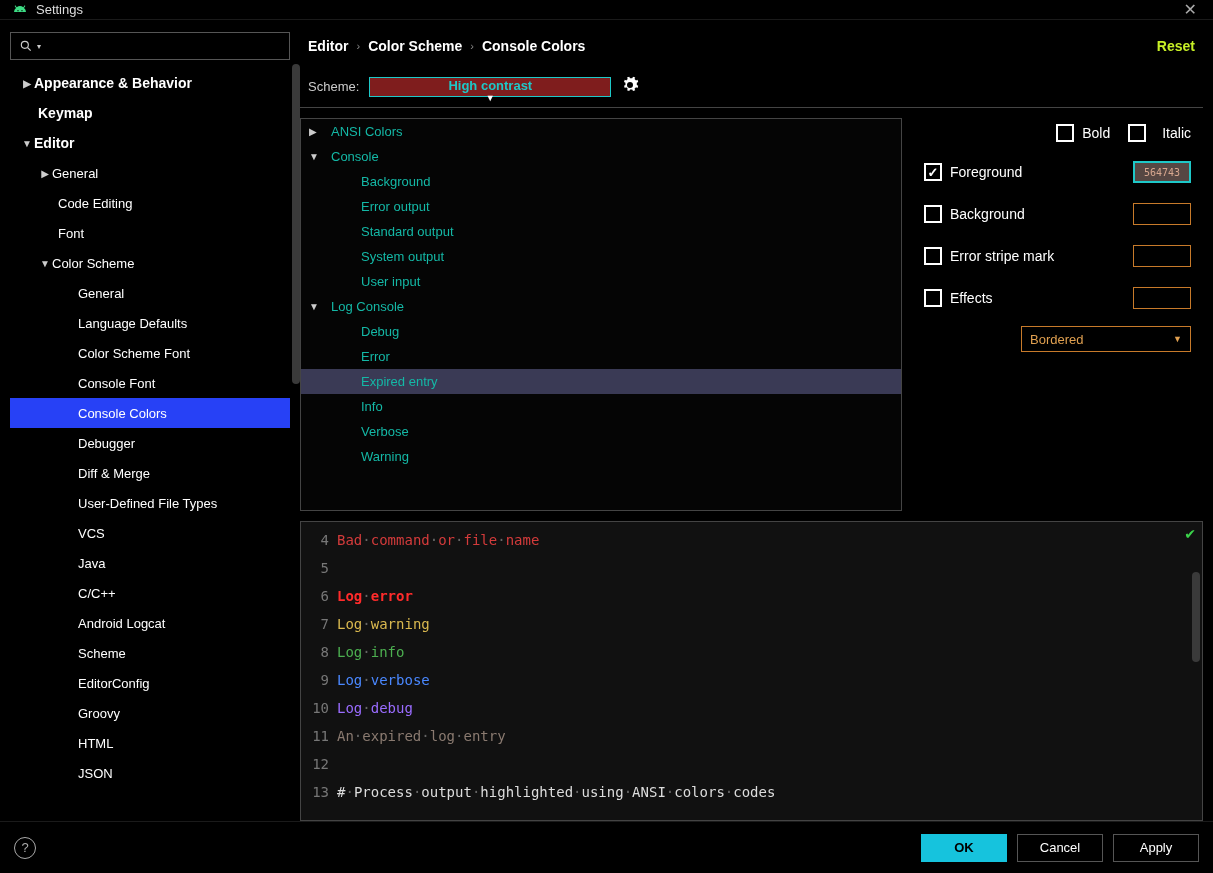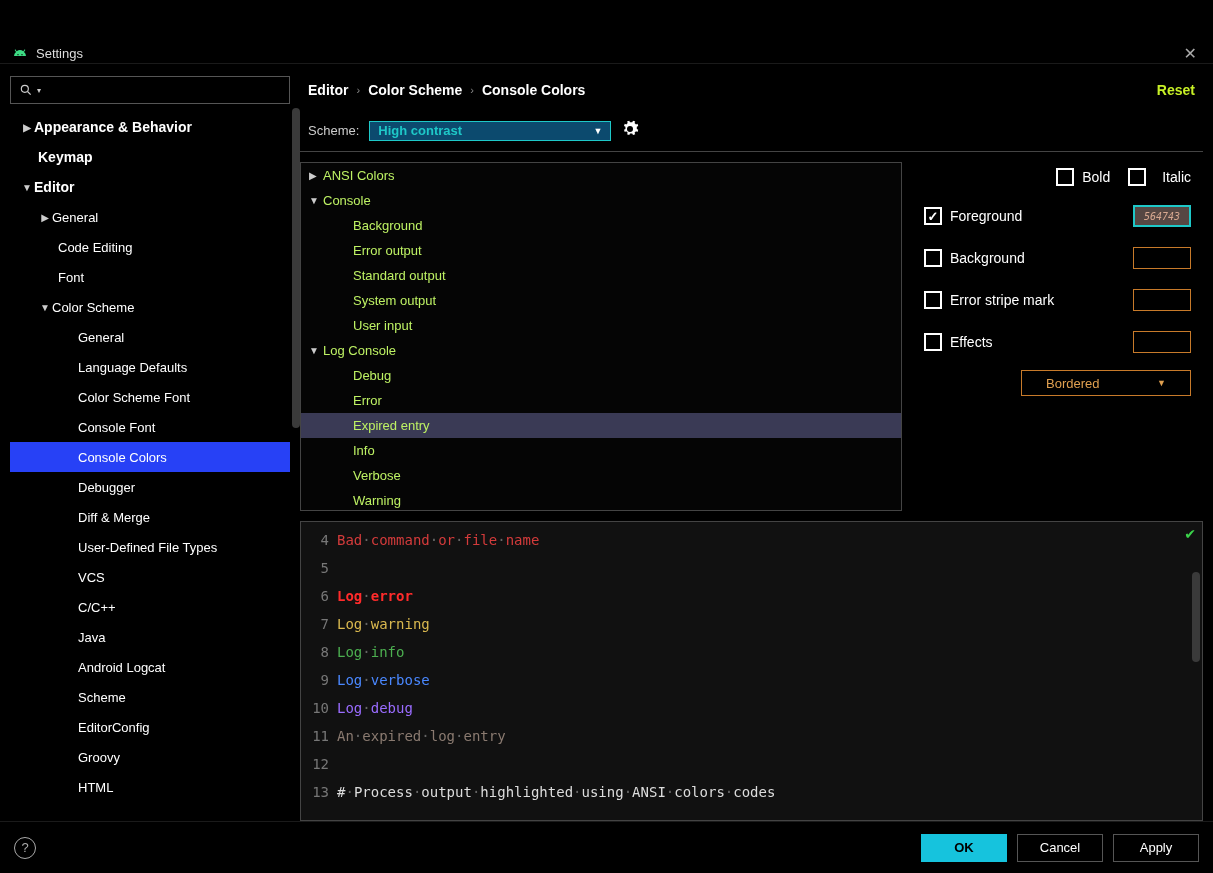--- a/index.html
+++ b/index.html
@@ -13,21 +13,20 @@
   overflow: hidden;
   display: flex;
   flex-direction: column;
 }
 .titlebar {
   height: 20px;
   display: flex;
   align-items: center;
   padding: 0 12px;
   border-bottom: 1px solid #1a1a1a;
-  margin-top: 44px;
 }
 .titlebar .logo {
   width: 16px; height: 16px; margin-right: 8px;
   display: flex; align-items: center;
 }
 .titlebar .title { color: #ddd; font-size: 13px; }
 .titlebar .spacer { flex: 1; }
 .close-x { color: #aaa; font-size: 16px; cursor: pointer; padding: 4px; }
 .main {
   flex: 1;
@@ -110,29 +109,30 @@
 .scheme-row {
   display: flex;
   align-items: center;
   gap: 10px;
   padding: 12px 8px 10px 8px;
   border-bottom: 1px solid #444;
 }
 .scheme-row .lbl { color: #ccc; }
 .scheme-select {
   border: 1px solid #1ec8c8;
-  background: #0c4a6e;
+  background: #7f1d1d;
   color: #1ec8c8;
   height: 20px;
   width: 242px;
   display: flex;
   align-items: center;
   padding: 0 8px;
   font-weight: 700;
   justify-content: space-between;
+  flex-direction: column;
 }
 .scheme-select .dd { color: #fff; font-size: 9px; }
 .gear-icon { color: #fff; cursor: pointer; }
 .detail {
   flex: 1;
   display: flex;
   gap: 12px;
   padding: 10px 0 0 0;
   overflow: hidden;
 }
@@ -145,21 +145,21 @@
 }
 .attr-item {
   display: flex;
   align-items: center;
   height: 25px;
   padding-left: 8px;
   cursor: pointer;
 }
 .attr-item.selected { background: #3a3a55; }
 .attr-item .arrow { width: 14px; font-size: 10px; color: #ccc; }
-.attr-item .label { color: #bef264; }
+.attr-item .label { color: #14b8a6; margin-left: 8px; }
 .ap1 { padding-left: 8px; }
 .ap3 { padding-left: 52px; }
 .props {
   flex: 1;
   padding: 6px 12px 0 10px;
 }
 .props-top {
   display: flex; justify-content: flex-end; gap: 18px; margin-bottom: 16px;
 }
 .chk-row {
@@ -175,25 +175,25 @@
 .chkbox.checked::after {
   content: "✓"; color: #fff; font-size: 13px; font-weight: 700; line-height: 1;
 }
 .chk-label { color: #fff; font-size: 14px; }
 .swatch {
   width: 58px; height: 22px; border: 1px solid #c77a2a;
   background: #000; cursor: pointer;
 }
 .swatch.active { border: 2px solid #1ec8c8; }
 .swatch.fg { display: flex; align-items: center; justify-content: center; }
-.swatch.fg .hex { font-family: monospace; font-size: 10px; color: #d8a890; font-style: italic; }
+.swatch.fg .hex { font-family: monospace; font-size: 10px; color: #d8a890; }
 .effects-select {
   width: 170px; height: 26px; border: 1px solid #c77a2a;
   display: flex; align-items: center; justify-content: space-between;
-  padding: 0 24px; color: #e0a050; cursor: pointer; margin-left: auto;
+  padding: 0 8px; color: #e0a050; cursor: pointer; margin-left: auto;
   margin-top: 6px;
 }
 .effects-select .dd { color: #e0a050; font-size: 9px; }
 .preview {
   border: 1px solid #444;
   background: #111;
   height: 300px;
   margin-top: 10px;
   position: relative;
   overflow: hidden;
@@ -311,24 +311,24 @@
         <div class="tree-item pad3">
           <span class="label">Diff &amp; Merge</span>
         </div>
         <div class="tree-item pad3">
           <span class="label">User-Defined File Types</span>
         </div>
         <div class="tree-item pad3">
           <span class="label">VCS</span>
         </div>
         <div class="tree-item pad3">
+          <span class="label">Java</span>
+        </div>
+        <div class="tree-item pad3">
           <span class="label">C/C++</span>
-        </div>
-        <div class="tree-item pad3">
-          <span class="label">Java</span>
         </div>
         <div class="tree-item pad3">
           <span class="label">Android Logcat</span>
         </div>
         <div class="tree-item pad3">
           <span class="label">Scheme</span>
         </div>
         <div class="tree-item pad3">
           <span class="label">EditorConfig</span>
         </div>

